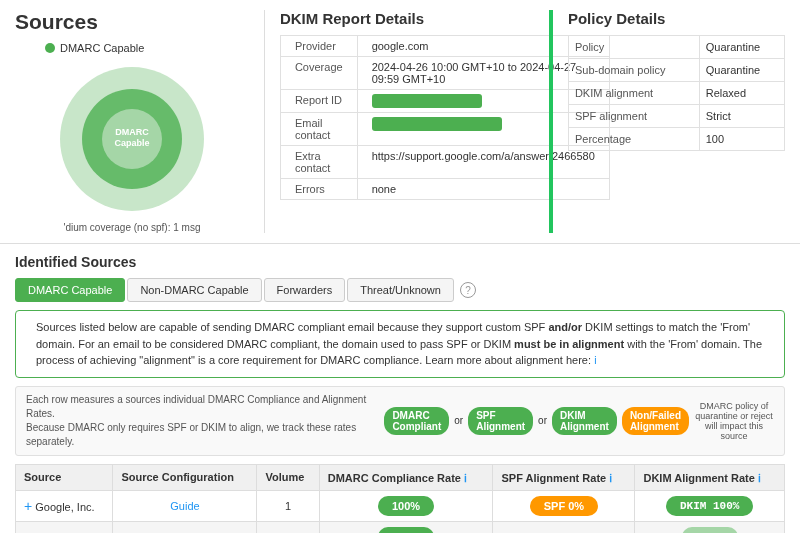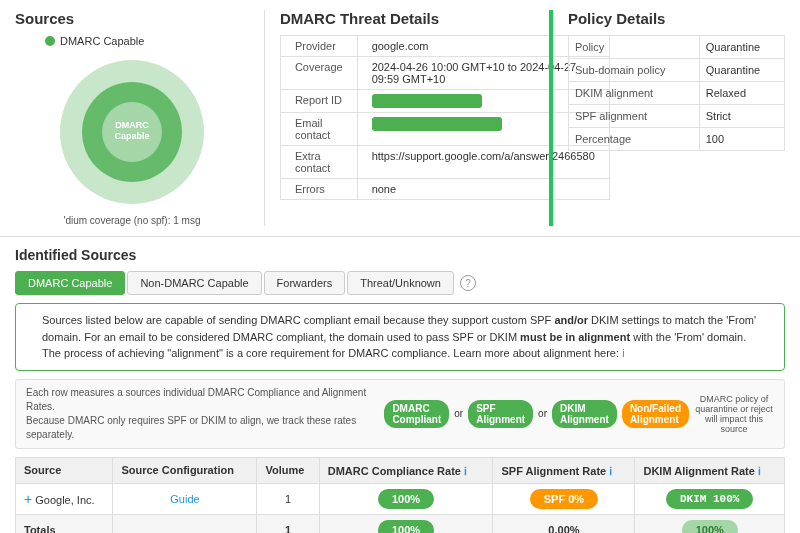--- a/index.html
+++ b/index.html
@@ -2,21 +2,21 @@
 <html><head>
   <meta charset="utf-8">
   <style>
     * { box-sizing: border-box; margin: 0; padding: 0; }
     body { font-family: Arial, sans-serif; font-size: 12px; background: #fff; color: #333; width: 800px; height: 533px; overflow: hidden; }
 
     .top-section { display: flex; border-bottom: 1px solid #ddd; padding: 10px 0; }
 
     
     .sources-panel { width: 280px; padding: 0 15px; }
-    .sources-panel h2 { font-size: 15px; font-weight: bold; margin-bottom: 8px; }
+    .sources-panel h2 { font-size: 21px; font-weight: bold; margin-bottom: 8px; }
 
     .legend { display: flex; align-items: center; gap: 5px; margin-bottom: 5px; margin-left: 30px; }
     .legend-dot { width: 10px; height: 10px; border-radius: 50%; background: #4caf50; display: inline-block; }
     .legend-label { font-size: 11px; }
 
     .donut-container { display: flex; flex-direction: column; align-items: center; }
     .donut-svg { width: 160px; height: 160px; }
 
     .donut-label { font-size: 10px; color: #555; text-align: center; margin-top: 3px; }
 
@@ -40,21 +40,21 @@
 
     
     .identified-sources { padding: 10px 15px; }
     .identified-sources h2 { font-size: 14px; font-weight: bold; margin-bottom: 8px; }
 
     .tabs { display: flex; align-items: center; gap: 2px; margin-bottom: 8px; }
     .tab { padding: 5px 12px; font-size: 11px; border: 1px solid #ccc; border-radius: 3px; cursor: pointer; background: #f5f5f5; }
     .tab.active { background: #4caf50; color: #fff; border-color: #4caf50; }
     .help-icon { width: 16px; height: 16px; border-radius: 50%; border: 1px solid #999; display: flex; align-items: center; justify-content: center; font-size: 10px; color: #999; cursor: pointer; margin-left: 4px; }
 
-    .info-box { border: 1px solid #4caf50; border-radius: 4px; padding: 8px 26px; font-size: 11px; line-height: 1.5; color: #333; margin-bottom: 8px; }
+    .info-box { border: 1px solid #4caf50; border-radius: 4px; padding: 8px 20px; font-size: 11px; line-height: 1.5; color: #333; margin-bottom: 8px; }
     .info-box b { font-weight: bold; }
 
     .metrics-box { background: #f9f9f9; border: 1px solid #e0e0e0; border-radius: 3px; padding: 6px 10px; margin-bottom: 8px; display: flex; align-items: center; gap: 10px; }
     .metrics-text { font-size: 10px; color: #555; line-height: 1.4; flex: 1; }
 
     .metrics-legend { display: flex; align-items: center; gap: 5px; font-size: 10px; }
     .pill { padding: 3px 8px; border-radius: 12px; font-size: 10px; font-weight: bold; }
     .pill-green { background: #4caf50; color: #fff; }
     .pill-orange { background: #ff9800; color: #fff; }
 
@@ -92,21 +92,21 @@
         <circle cx="80" cy="80" r="30" fill="#a5d6a7"></circle>
 
         <text x="80" y="76" text-anchor="middle" font-size="9" fill="#fff" font-weight="bold">DMARC</text>
         <text x="80" y="87" text-anchor="middle" font-size="9" fill="#fff" font-weight="bold">Capable</text>
       </svg>
       <div class="donut-label">'dium coverage (no spf): 1 msg</div>
     </div>
   </div>
 
   <div class="dmarc-panel">
-    <h2>DMARC Threat Details</h2>
+    <h2>DKIM Report Details</h2>
     <table class="detail-table">
       <tbody>
         <tr>
           <td>Provider</td>
           <td>google.com</td>
         </tr>
         <tr>
           <td>Coverage</td>
           <td>2024-04-26 10:00 GMT+10 to 2024-04-27 09:59 GMT+10</td>
         </tr>

